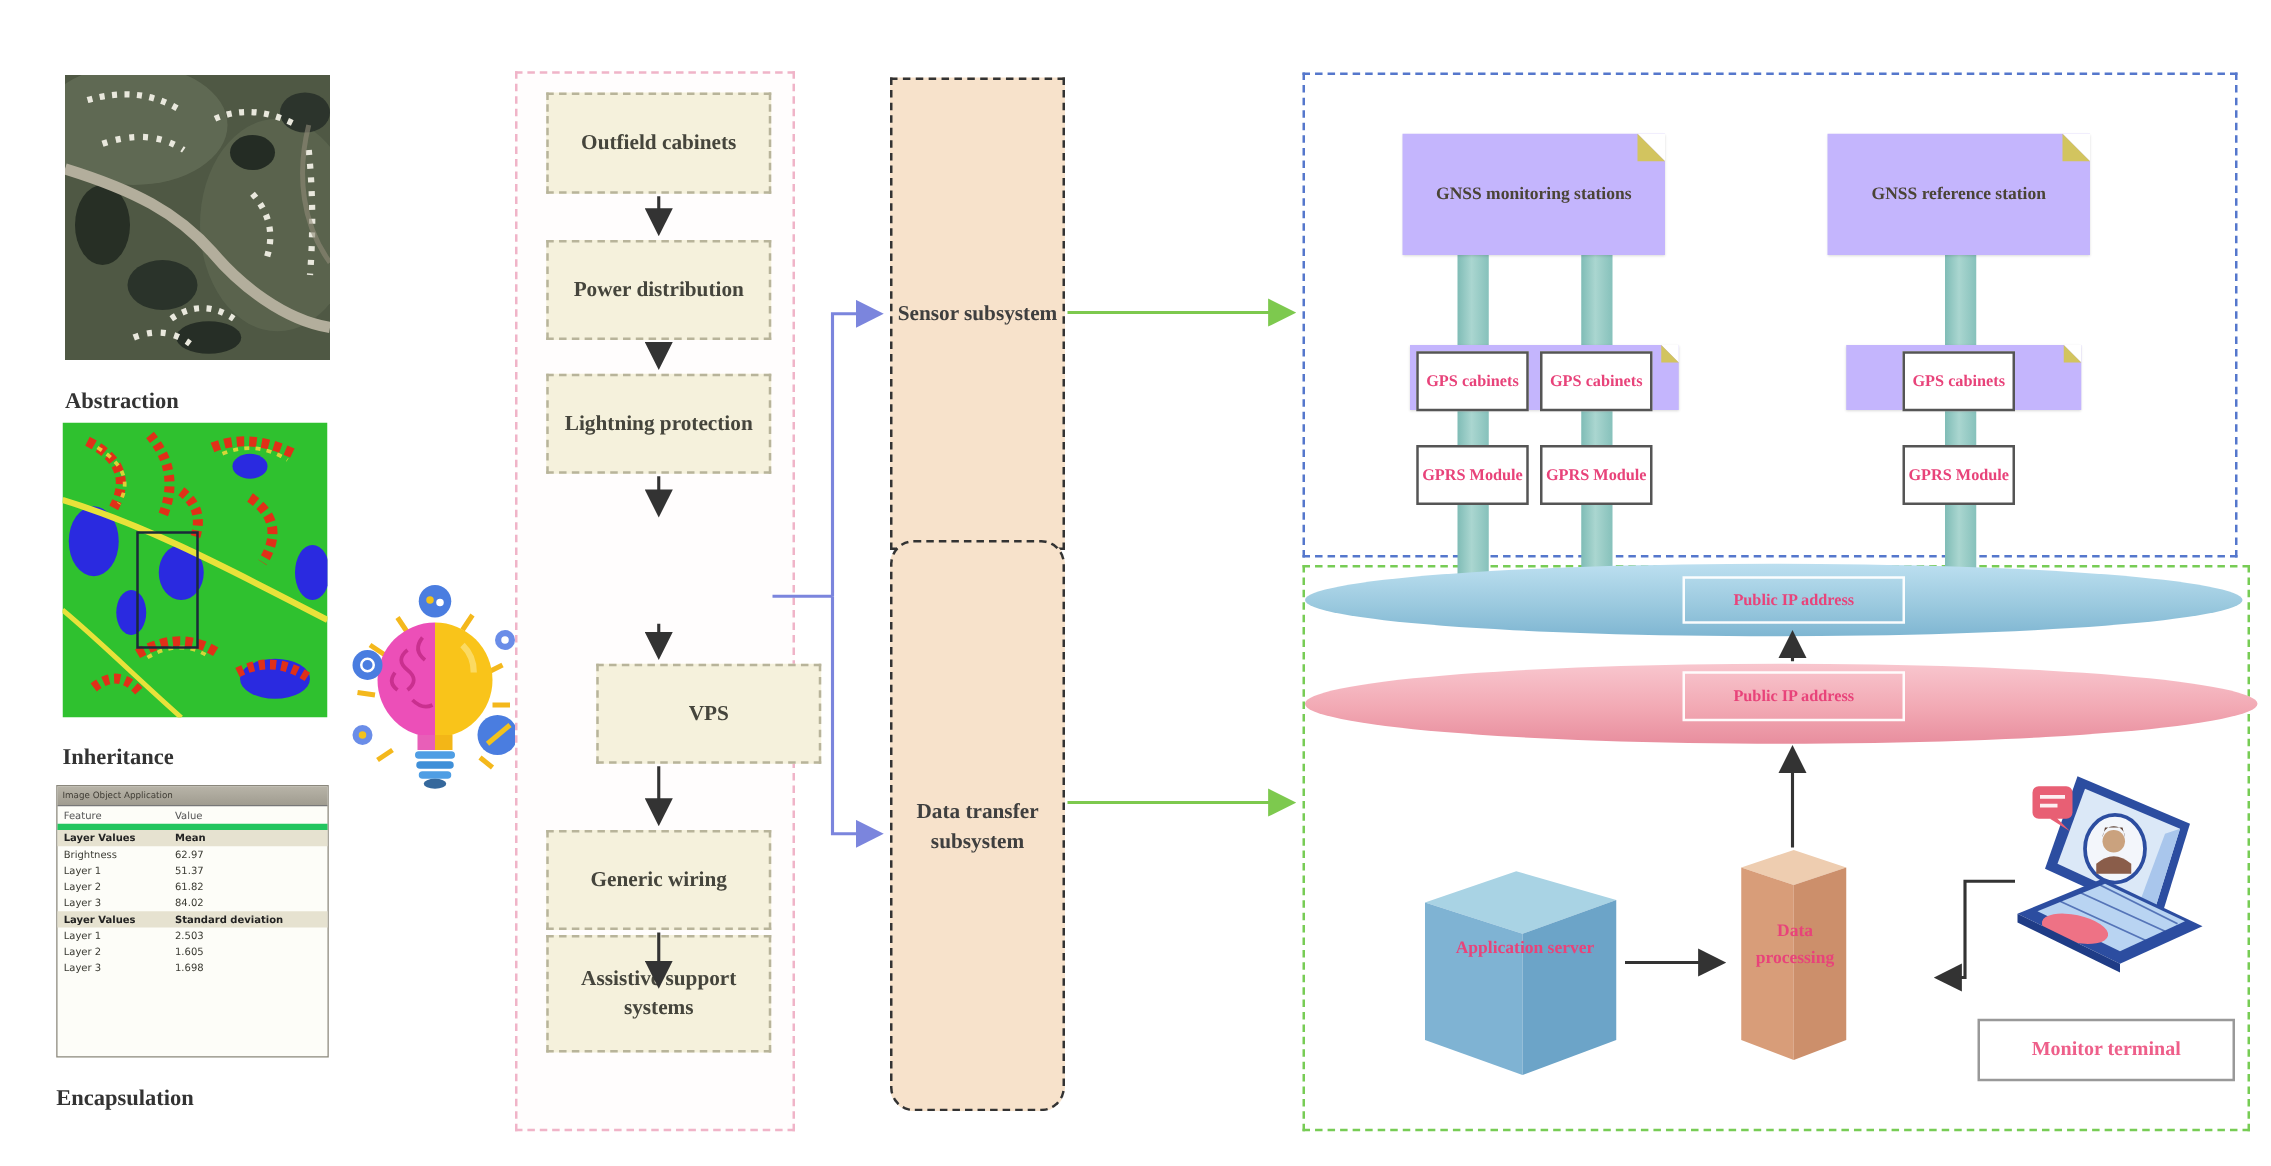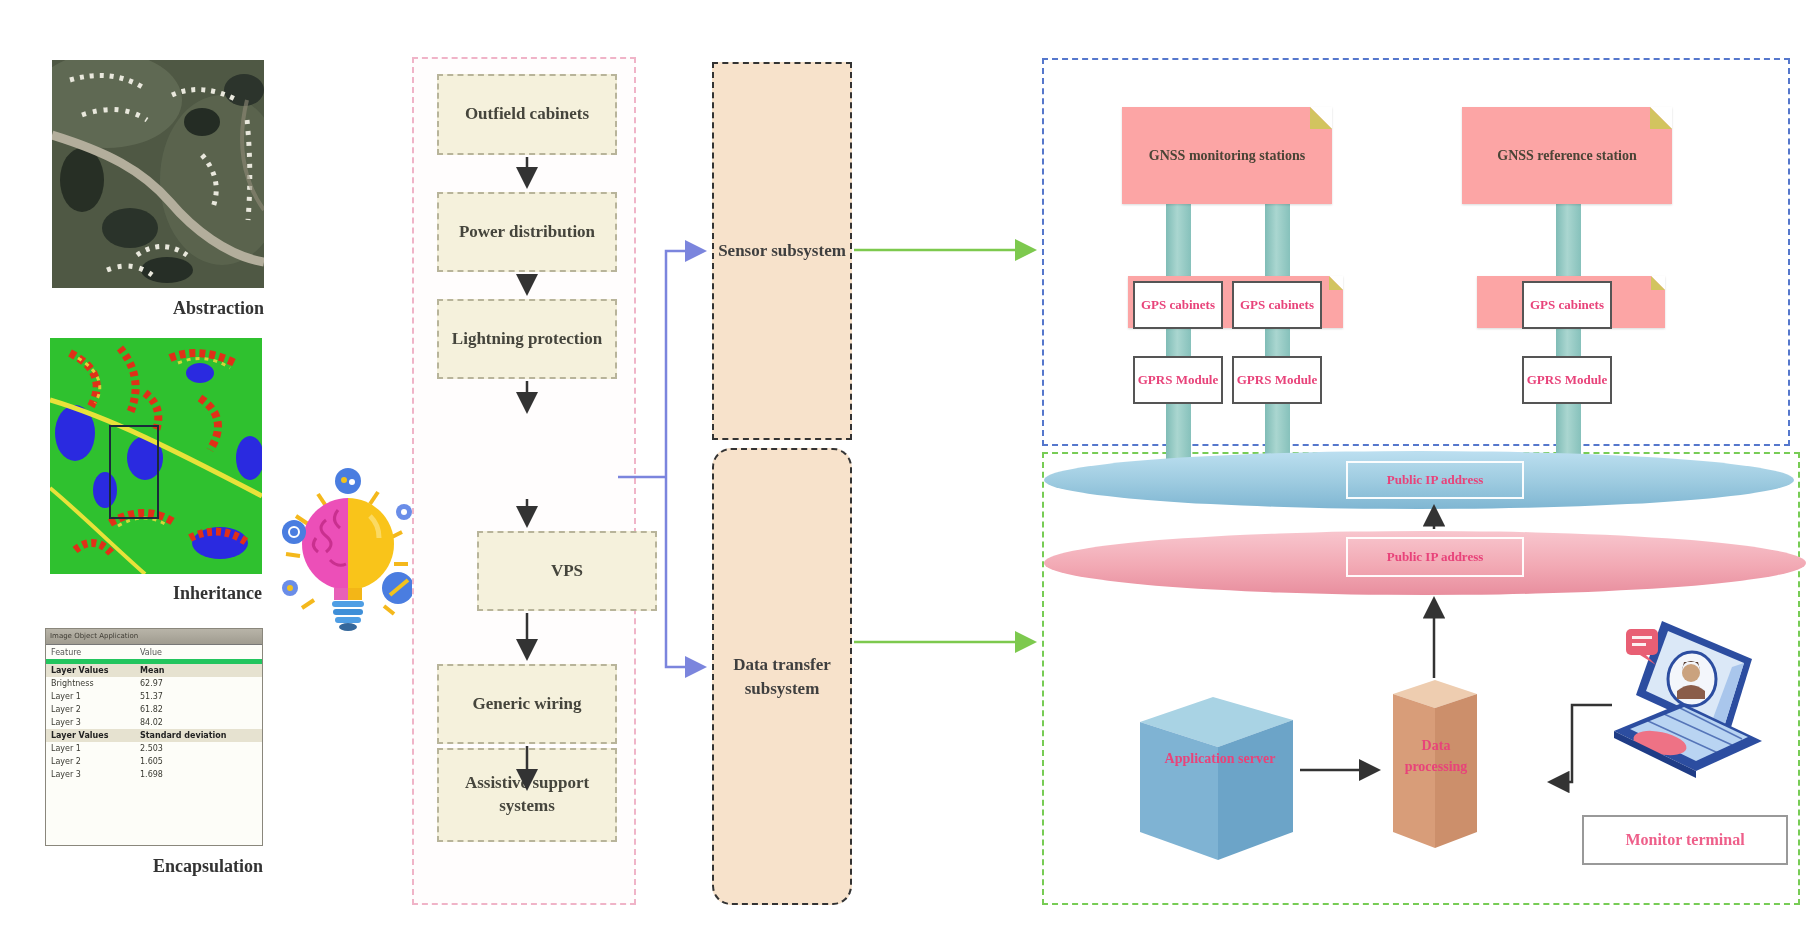--- a/index.html
+++ b/index.html
@@ -1,36 +1,36 @@
 <!DOCTYPE html>
 <html><head>
 <meta charset="utf-8">
 <style>
   html,body{margin:0;padding:0;background:#fff;}
   .canvas{position:relative;width:1817px;height:933px;background:#fff;overflow:hidden;
           font-family:"Liberation Serif","DejaVu Serif",serif;}
   .abs{position:absolute;}
-  .img-label{position:absolute;text-align:right;font-weight:bold;font-size:18px;color:#333;}
+  .img-label{position:absolute;text-align:left;font-weight:bold;font-size:18px;color:#333;margin-top:12px;}
   
   .flow-container{position:absolute;left:412px;top:57px;width:224px;height:848px;
                   border:2px dashed #f0b4c8;background:#fffdfd;box-sizing:border-box;z-index:0;}
   .flow-box{position:absolute;left:437px;width:180px;background:#f5f1dc;border:2px dashed #b8b49a;
             box-sizing:border-box;display:flex;align-items:center;justify-content:center;text-align:center;
             font-weight:bold;font-size:17px;color:#45453c;line-height:1.35;padding:16px 8px;z-index:2;}
   
   .subsys{position:absolute;left:712px;width:140px;background:#f7e2cb;border:2px dashed #333;
           box-sizing:border-box;display:flex;align-items:center;justify-content:center;text-align:center;
           font-weight:bold;font-size:17px;color:#3f3f3f;line-height:1.4;padding:4px;z-index:2;}
   
   .gnss-box{position:absolute;left:1042px;top:58px;width:748px;height:388px;border:2px dashed #5577cc;
             box-sizing:border-box;z-index:0;}
   .ground-box{position:absolute;left:1042px;top:452px;width:758px;height:453px;border:2px dashed #77cc55;
             box-sizing:border-box;z-index:0;}
   
-  .note{position:absolute;background:#fca5a5;box-shadow:0 1px 2px rgba(0,0,0,.15);z-index:2;
+  .note{position:absolute;background:#c4b5fd;box-shadow:0 1px 2px rgba(0,0,0,.15);z-index:2;
         display:flex;align-items:center;justify-content:center;text-align:center;
         font-weight:bold;font-size:14px;color:#4a4436;padding:4px 8px;box-sizing:border-box;}
   .fold-cut{position:absolute;top:0;right:0;width:0;height:0;border-top:22px solid #fff;border-left:22px solid transparent;}
   .fold-flap{position:absolute;top:0;right:0;width:0;height:0;border-bottom:22px solid #d2c45f;border-right:22px solid transparent;}
   .fold-cut.sm{border-top-width:14px;border-left-width:14px;}
   .fold-flap.sm{border-bottom-width:14px;border-right-width:14px;}
   
   .pillar{position:absolute;width:25px;background:linear-gradient(90deg,#7fbcb6,#aad6d0 45%,#86c1bb);z-index:1;}
   
   .comp-box{position:absolute;width:90px;height:48px;background:#fff;border:2px solid #555;box-sizing:border-box;
@@ -203,21 +203,21 @@
 
   <div class="flow-container"></div>
   <div class="flow-box" style="top:74px;height:81px;">Outfield cabinets</div>
   <div class="flow-box" style="top:192px;height:80px;">Power distribution</div>
   <div class="flow-box" style="top:299px;height:80px;">Lightning protection</div>
   <div class="flow-box" style="top:531px;height:80px;margin-left:40px;">VPS</div>
   <div class="flow-box" style="top:664px;height:80px;">Generic wiring</div>
   <div class="flow-box" style="top:748px;height:94px;font-family:Liberation Serif, serif;">Assistive support systems</div>
 
   <div class="subsys" style="top:62px;height:378px;">Sensor subsystem</div>
-  <div class="subsys" style="top:448px;height:457px;border-radius:19px;">Data transfer subsystem</div>
+  <div class="subsys" style="top:432px;height:457px;border-radius:19px;">Data transfer subsystem</div>
 
   <div class="gnss-box"></div>
 
   <div class="pillar" style="left:1166px;top:204px;height:262px;"></div>
   <div class="pillar" style="left:1265px;top:204px;height:262px;"></div>
   <div class="pillar" style="left:1556px;top:204px;height:262px;"></div>
 
   <div class="note" style="left:1122px;top:107px;width:210px;height:97px;">
     <span>GNSS monitoring stations</span>
     <i class="fold-cut"></i>

